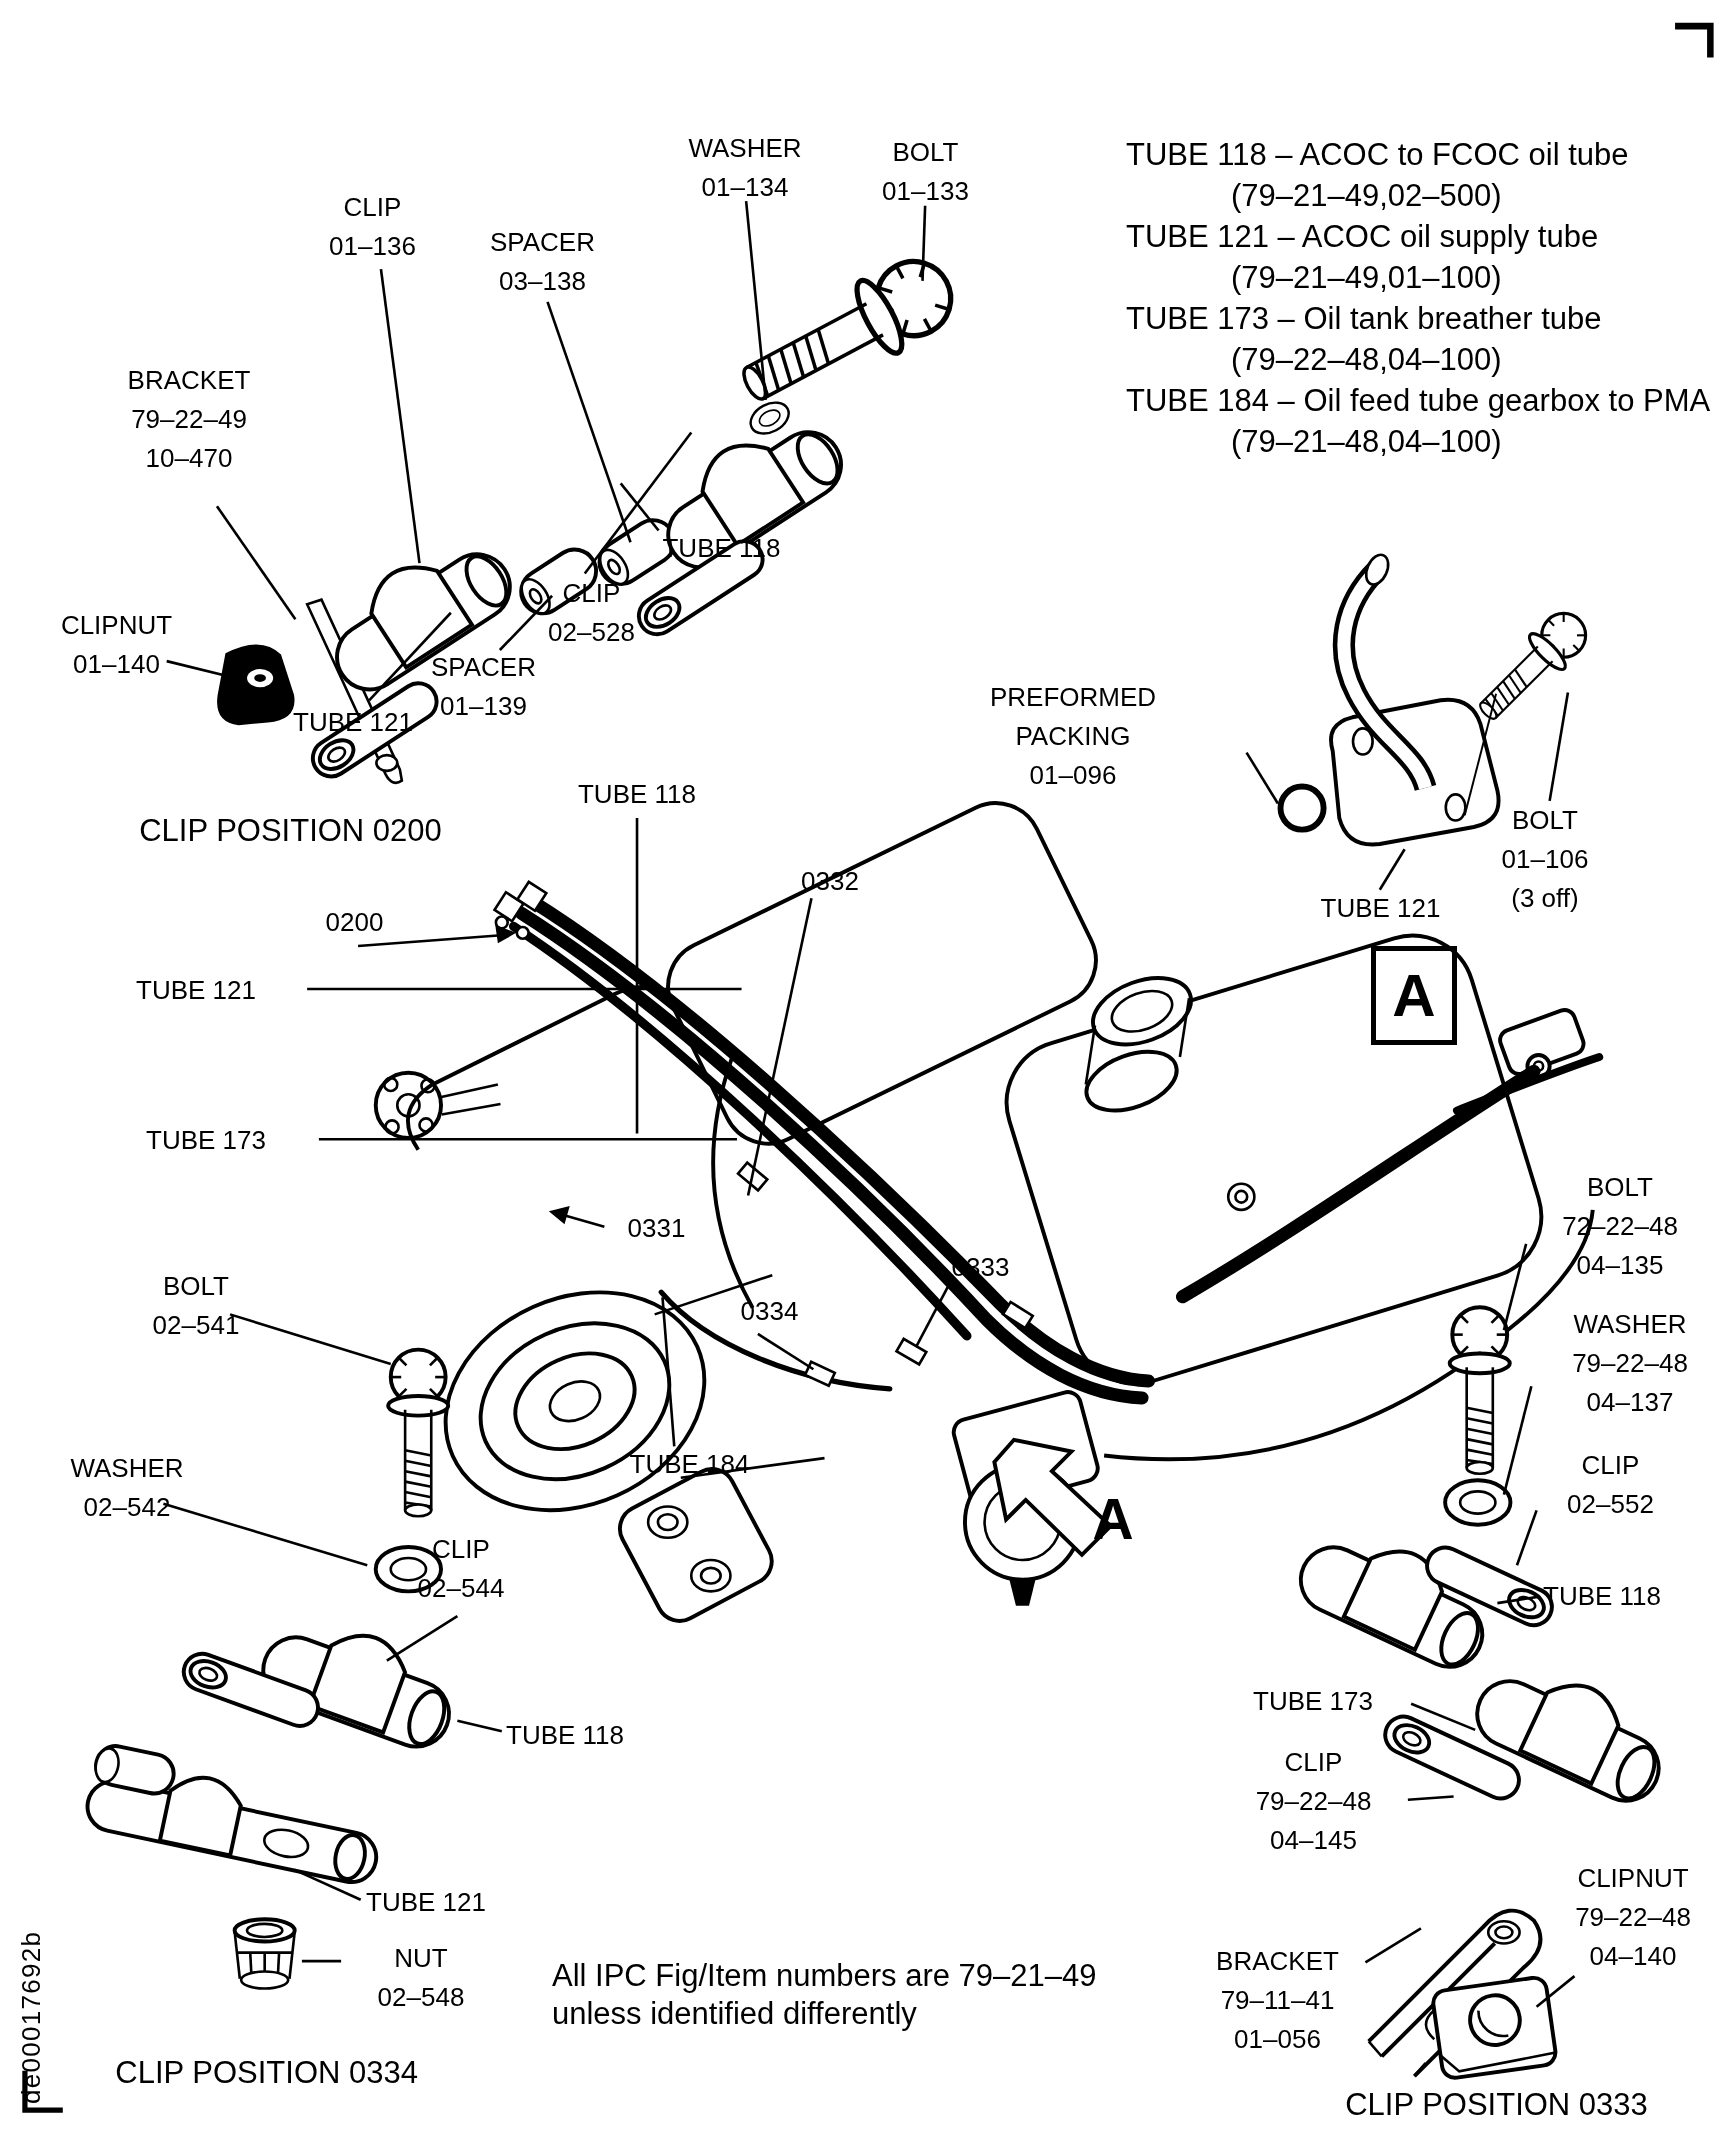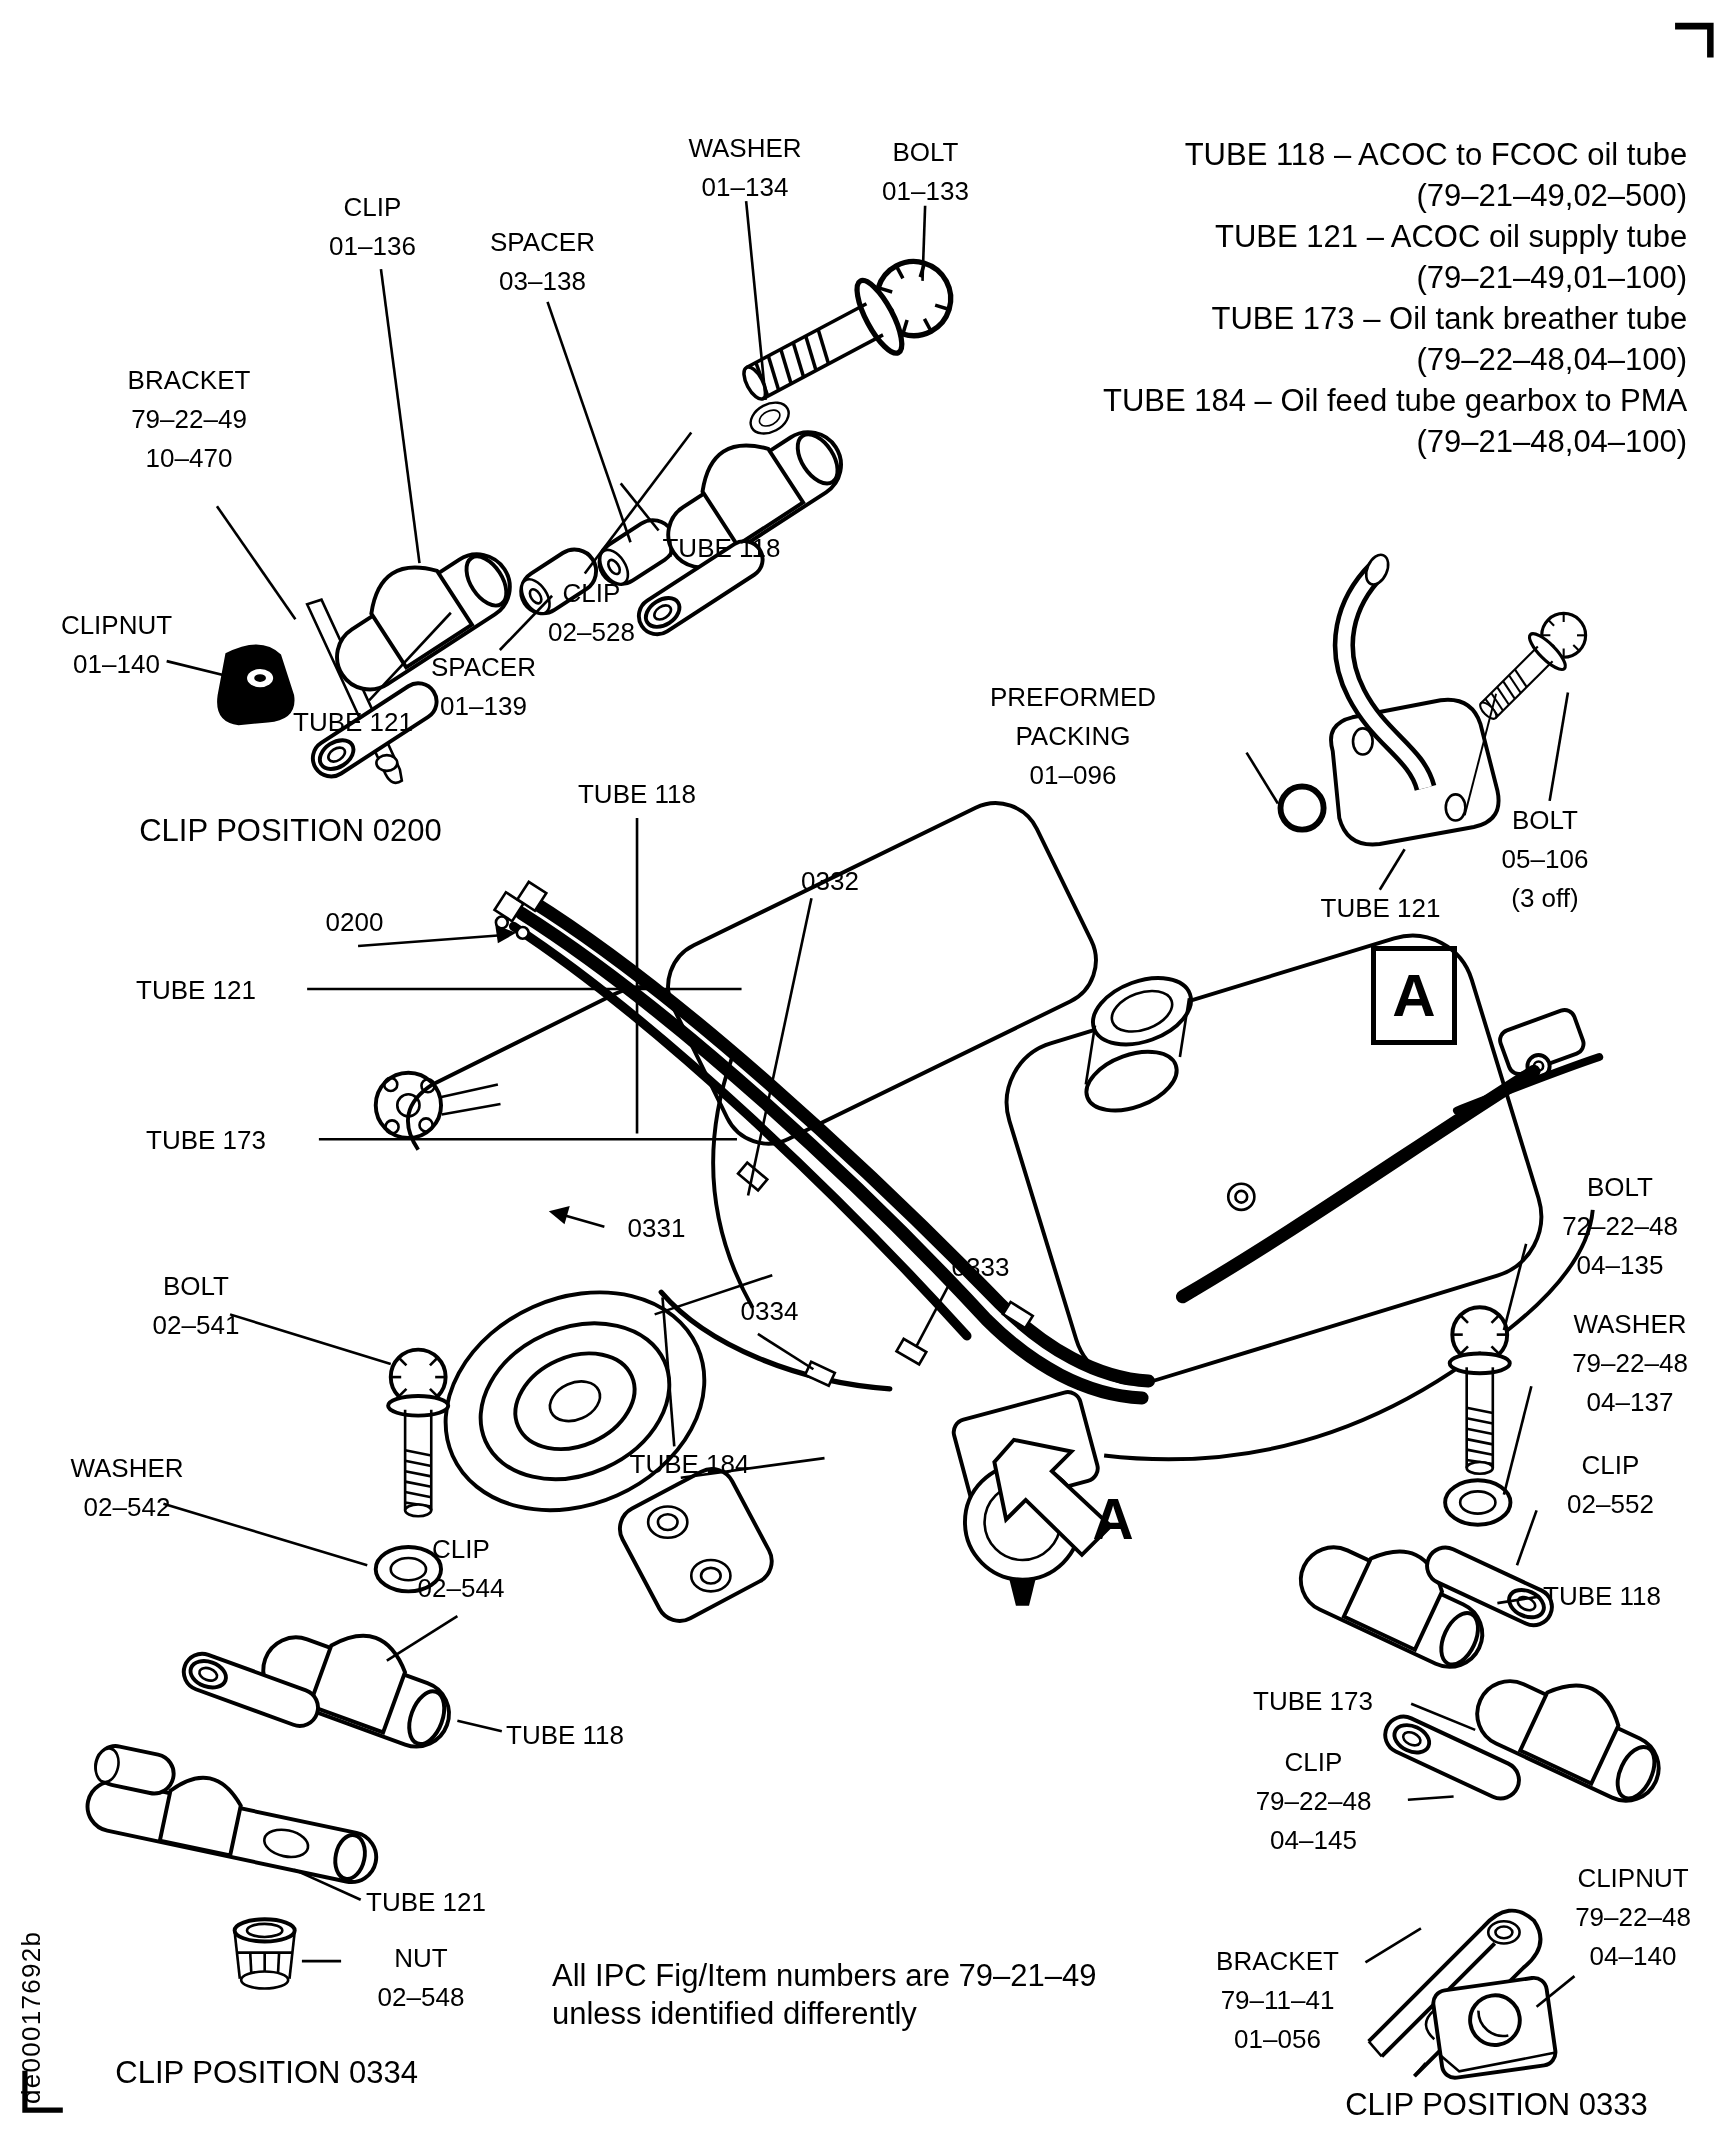--- a/index.html
+++ b/index.html
@@ -9,21 +9,21 @@
   .ln{fill:#fff;stroke:#000;stroke-width:6;}
   .lnn{fill:#fff;stroke:#000;stroke-width:4;}
   .nf{fill:none;stroke:#000;stroke-width:6;}
   .nf4{fill:none;stroke:#000;stroke-width:4;}
   .tube{fill:none;stroke:#000;stroke-linecap:round;}
   .blk{fill:#000;stroke:none;}
   .ldr{stroke:#000;stroke-width:4;}
   .lbl{position:absolute;font-size:26px;line-height:39px;text-align:center;white-space:nowrap;}
   .left{text-align:left;}
   .cap{font-size:31px;}
-  .legend{position:absolute;left:1103px;top:134px;font-size:31px;line-height:41px;text-align:right;}
+  .legend{position:absolute;left:1126px;top:134px;font-size:31px;line-height:41px;text-align:left;}
   .legend-ref{padding-left:105px;}
   .note{position:absolute;left:552px;top:1957px;font-size:31px;line-height:38px;text-align:left;}
   .detailbox{position:absolute;left:1371px;top:946px;width:76px;height:89px;border:5.9px solid #000;
              display:flex;align-items:center;justify-content:center;font-size:60px;font-weight:bold;}
   .arrowA{font-size:57px;font-weight:bold;}
   .doccode{position:absolute;left:15.7px;top:1908px;height:196px;font-size:26px;letter-spacing:1.3px;
            writing-mode:vertical-rl;transform:rotate(180deg);}
 </style>
 </head>
 <body>
@@ -347,21 +347,21 @@
 </div>
 
 <div class="lbl" style="left:954px;top:678px;width:238px;">
   <div>PREFORMED</div>
   <div>PACKING</div>
   <div>01–096</div>
 </div>
 <div class="lbl" style="left:1284px;top:889px;width:193px;">TUBE 121</div>
 <div class="lbl" style="left:1457px;top:801px;width:176px;">
   <div>BOLT</div>
-  <div>05–106</div>
+  <div>01–106</div>
   <div>(3 off)</div>
 </div>
 <div class="detailbox">
   <span>A</span>
 </div>
 
 <div class="lbl" style="left:539px;top:775px;width:196px;">TUBE 118</div>
 <div class="lbl" style="left:781px;top:862px;width:98px;">0332</div>
 <div class="lbl" style="left:302px;top:903px;width:105px;">0200</div>
 <div class="lbl" style="left:88px;top:971px;width:216px;">TUBE 121</div>

